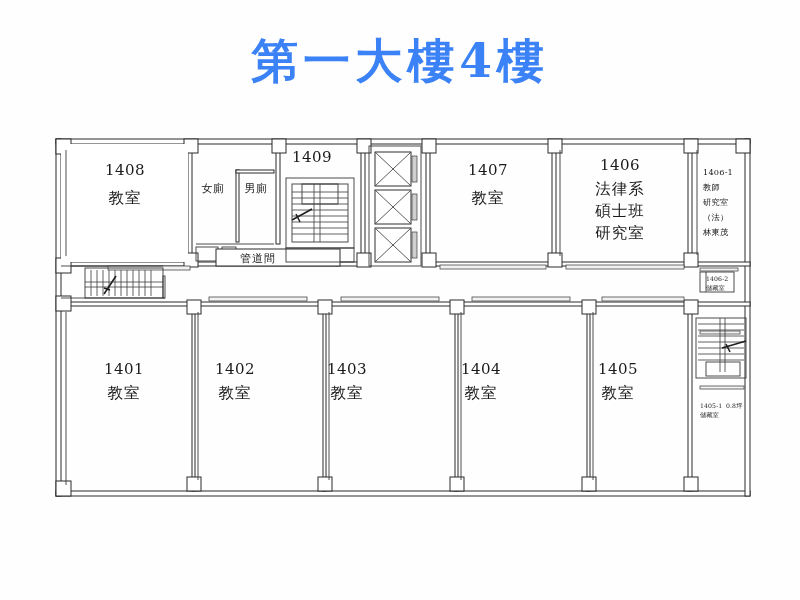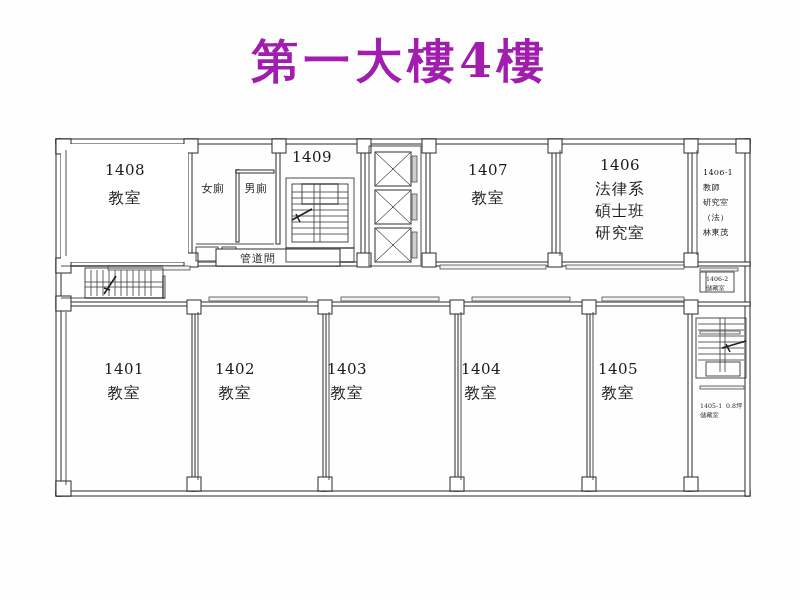--- a/index.html
+++ b/index.html
@@ -26,21 +26,21 @@
   #plan-title {
     position: absolute;
     top: 36px;
     left: 0;
     width: 800px;
     text-align: center;
     font-size: 47px;
     line-height: 1.05;
     letter-spacing: 5px;
     font-weight: 600;
-    color: #a21caf;
+    color: #3b82f6;
     font-family: "DejaVu Serif", "Liberation Serif", serif;
   }
   
   #floorplan {
     position: absolute;
     left: 0;
     top: 0;
     width: 800px;
     height: 600px;
   }

